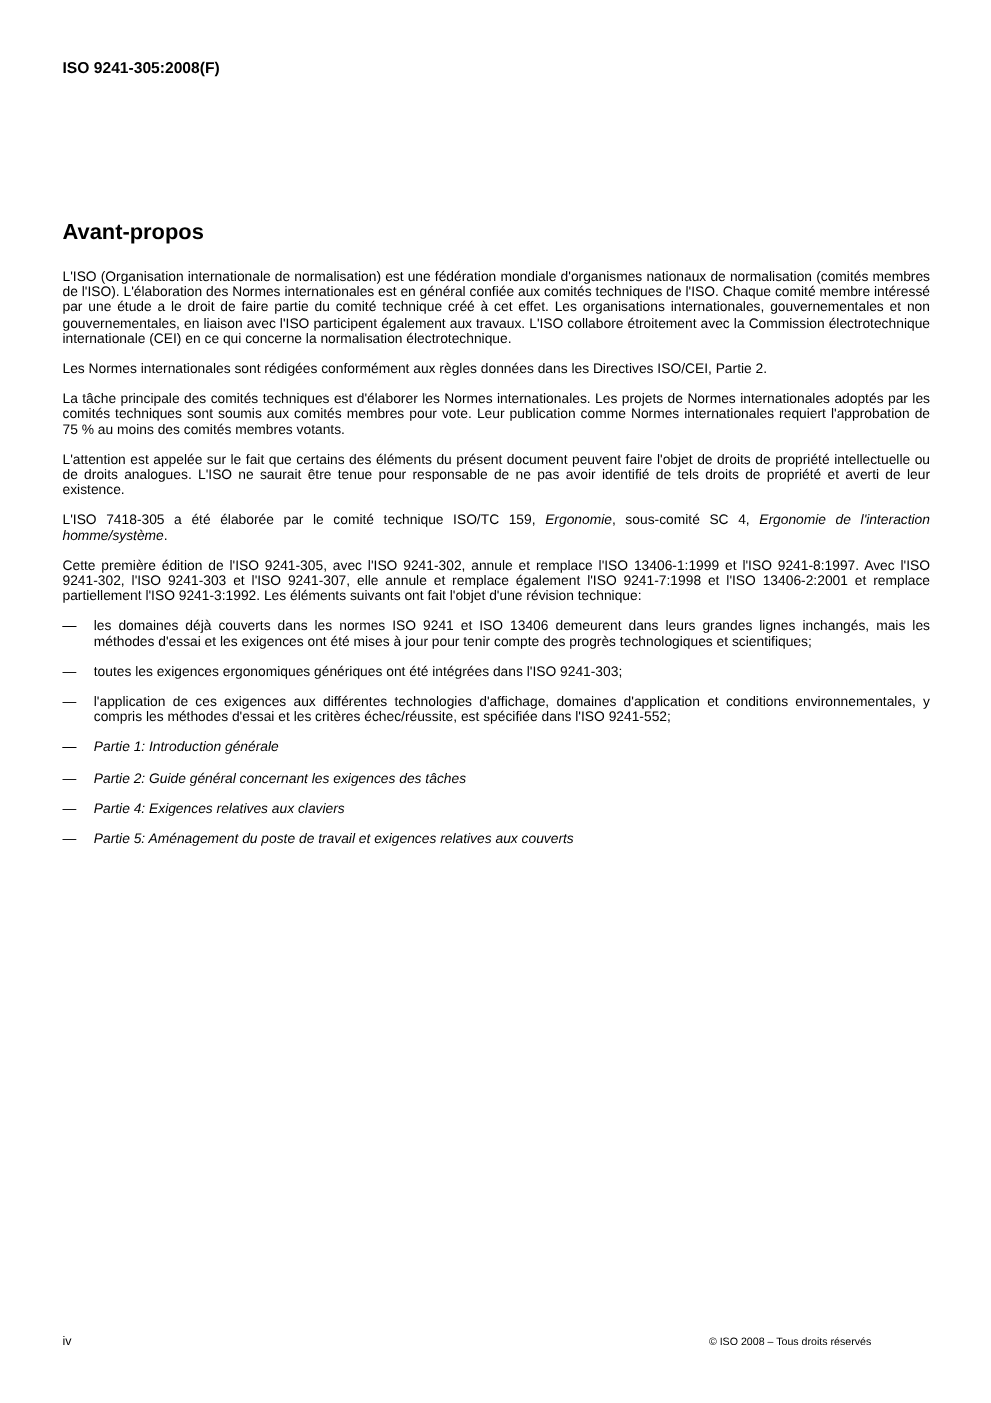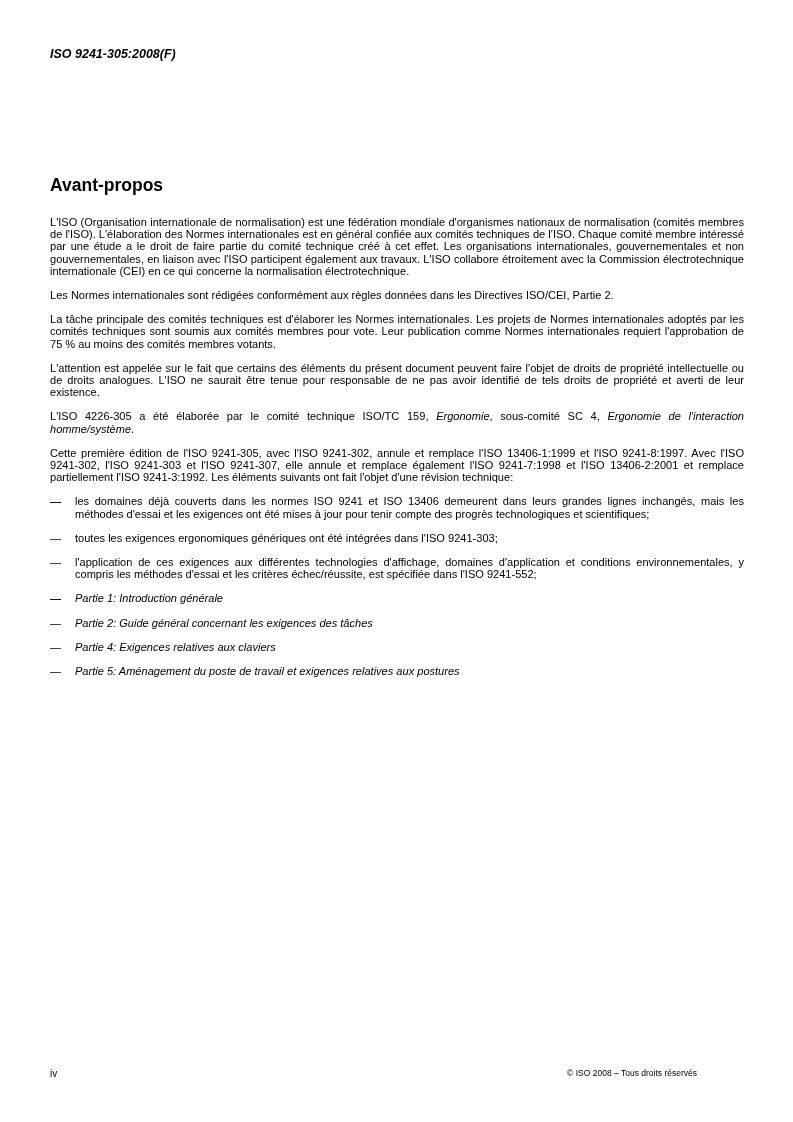--- a/index.html
+++ b/index.html
@@ -2,21 +2,21 @@
 <html><head>
 <meta charset="utf-8">
 <style>
   html, body { margin: 0; padding: 0; background: #ffffff; }
   body {
     width: 793px; height: 1122px; position: relative; overflow: hidden;
     font-family: "Liberation Sans", sans-serif; color: #000;
   }
   .header {
     position: absolute; left: 50px; top: 47px;
-    font-size: 12.5px; font-weight: bold; letter-spacing: 0; font-style: italic;
+    font-size: 12.5px; font-weight: bold; letter-spacing: 0;
   }
   .title {
     position: absolute; left: 50px; top: 175px;
     font-size: 17.5px; font-weight: bold; margin: 0;
   }
   .body {
     position: absolute; left: 50px; top: 216px; width: 694px;
     font-size: 11.05px; line-height: 12.2px;
   }
   .body p { margin: 0 0 12px 0; text-align: justify; }
@@ -39,30 +39,30 @@
 
 <div class="header">ISO 9241-305:2008(F)</div>
 
 <h1 class="title">Avant-propos</h1>
 
 <div class="body">
   <p>L'ISO (Organisation internationale de normalisation) est une fédération mondiale d'organismes nationaux de normalisation (comités membres de l'ISO). L'élaboration des Normes internationales est en général confiée aux comités techniques de l'ISO. Chaque comité membre intéressé par une étude a le droit de faire partie du comité technique créé à cet effet. Les organisations internationales, gouvernementales et non gouvernementales, en liaison avec l'ISO participent également aux travaux. L'ISO collabore étroitement avec la Commission électrotechnique internationale (CEI) en ce qui concerne la normalisation électrotechnique.</p>
   <p>Les Normes internationales sont rédigées conformément aux règles données dans les Directives ISO/CEI, Partie 2.</p>
   <p>La tâche principale des comités techniques est d'élaborer les Normes internationales. Les projets de Normes internationales adoptés par les comités techniques sont soumis aux comités membres pour vote. Leur publication comme Normes internationales requiert l'approbation de 75 % au moins des comités membres votants.</p>
   <p>L'attention est appelée sur le fait que certains des éléments du présent document peuvent faire l'objet de droits de propriété intellectuelle ou de droits analogues. L'ISO ne saurait être tenue pour responsable de ne pas avoir identifié de tels droits de propriété et averti de leur existence.</p>
-  <p><span>L'ISO 4226-305 a été élaborée par le comité technique ISO/TC 159, </span><span class="ital">Ergonomie</span><span>, sous-comité SC 4, </span><span class="ital">Ergonomie de l'interaction homme/système</span><span>.</span></p>
+  <p><span>L'ISO 7418-305 a été élaborée par le comité technique ISO/TC 159, </span><span class="ital">Ergonomie</span><span>, sous-comité SC 4, </span><span class="ital">Ergonomie de l'interaction homme/système</span><span>.</span></p>
   <p>Cette première édition de l'ISO 9241-305, avec l'ISO 9241-302, annule et remplace l'ISO 13406-1:1999 et l'ISO 9241-8:1997. Avec l'ISO 9241-302, l'ISO 9241-303 et l'ISO 9241-307, elle annule et remplace également l'ISO 9241-7:1998 et l'ISO 13406-2:2001 et remplace partiellement l'ISO 9241-3:1992. Les éléments suivants ont fait l'objet d'une révision technique:</p>
 
   <div class="dash-item"><span class="dash">—</span></div>
   <div class="dash-item"><span class="dash">—</span><span>les domaines déjà couverts dans les normes ISO 9241 et ISO 13406 demeurent dans leurs grandes lignes inchangés, mais les méthodes d'essai et les exigences ont été mises à jour pour tenir compte des progrès technologiques et scientifiques;</span></div>
   <div class="dash-item"><span class="dash">—</span><span>toutes les exigences ergonomiques génériques ont été intégrées dans l'ISO 9241-303;</span></div>
   <div class="dash-item"><span class="dash">—</span><span>l'application de ces exigences aux différentes technologies d'affichage, domaines d'application et conditions environnementales, y compris les méthodes d'essai et les critères échec/réussite, est spécifiée dans l'ISO 9241-552;</span></div>
   <div class="dash-item"><span class="dash">—</span></div>
 
 
   <div class="dash-item ital"><span class="dash" style="font-style:normal">—</span><span>Partie 1: Introduction générale</span></div>
   <div class="dash-item ital"><span class="dash" style="font-style:normal">—</span><span>Partie 2: Guide général concernant les exigences des tâches</span></div>
   <div class="dash-item ital"><span class="dash" style="font-style:normal">—</span><span>Partie 4: Exigences relatives aux claviers</span></div>
-  <div class="dash-item ital"><span class="dash" style="font-style:normal">—</span><span>Partie 5: Aménagement du poste de travail et exigences relatives aux postures</span></div>
+  <div class="dash-item ital"><span class="dash" style="font-style:normal">—</span><span>Partie 5: Aménagement du poste de travail et exigences relatives aux couverts</span></div>
 </div>
 
 <div class="footer-left">iv</div>
 <div class="footer-right">© ISO 2008 – Tous droits réservés</div>
 
 </body></html>

